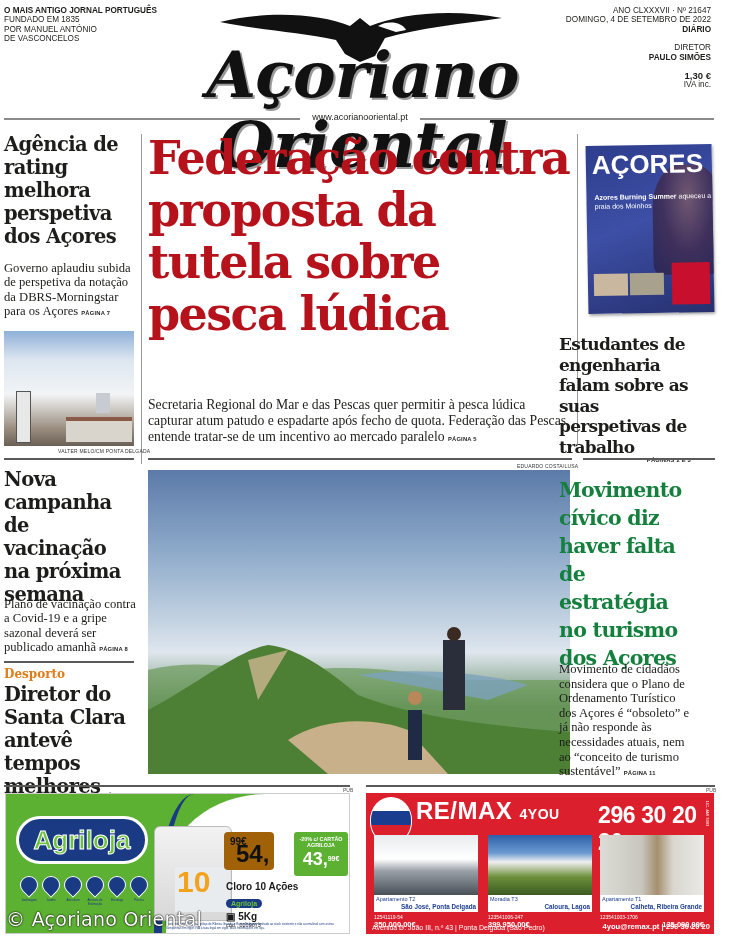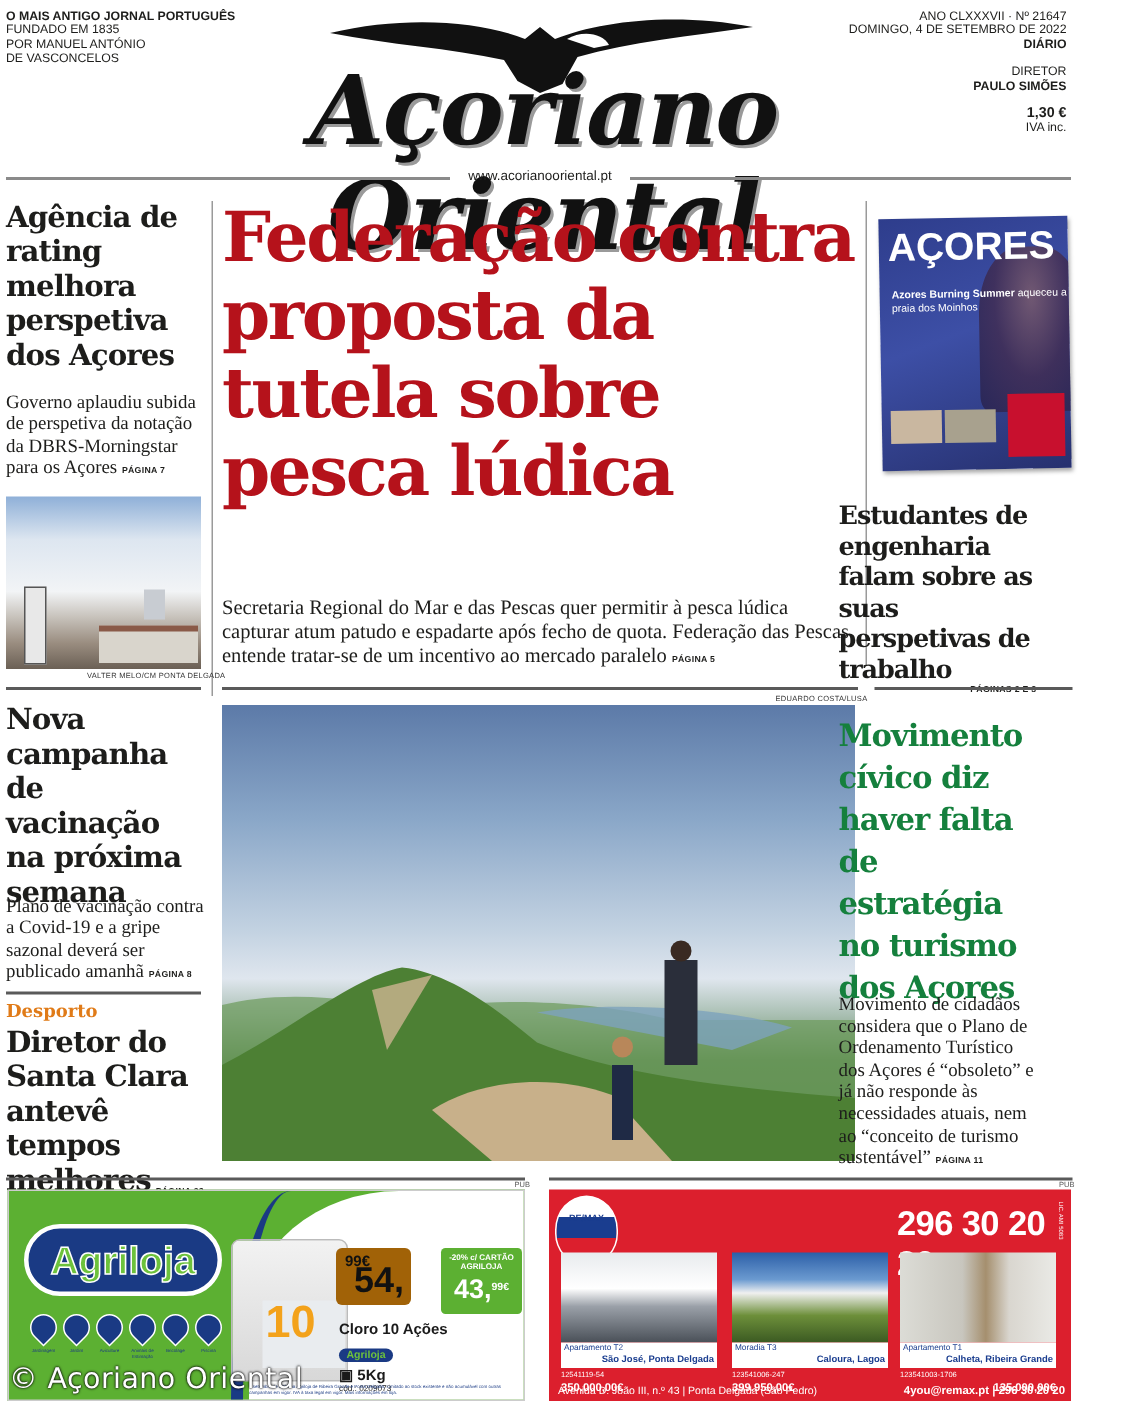--- a/index.html
+++ b/index.html
@@ -270,20 +270,23 @@
     <div class="kg">▣ <span>5Kg</span></div>
     <div class="cod">cód.: 0209073</div>
   </div>
   <div class="agri-fine">...setembro de 2022 na Agriloja de Ribeira Grande e Ponta Delgada. Limitado ao stock existente e não acumulável com outras campanhas em vigor. IVA à taxa legal em vigor. Mais informações em loja.</div>
 </div>
 
 <div class="abs ad-right">
   <div class="remax-balloon">
       <span>RE/MAX</span>
     </div>
+  <div class="remax-title">
+    <span>RE/MAX</span> <small>4YOU</small>
+  </div>
   <div class="remax-phone">296 30 20 20</div>
   <div class="remax-lic">LIC. AMI 5083</div>
 
   <div class="listing" style="left:8px">
     <div class="img" style="background:linear-gradient(180deg,#e8ebee 0%,#ffffff 40%,#9aa0a8 60%,#4a5058 100%)"></div>
     <div class="cap">
         <div class="type">Apartamento T2</div>
         <div class="loc">São José, Ponta Delgada</div>
       </div>
     <div class="ref">12541119-54</div>

